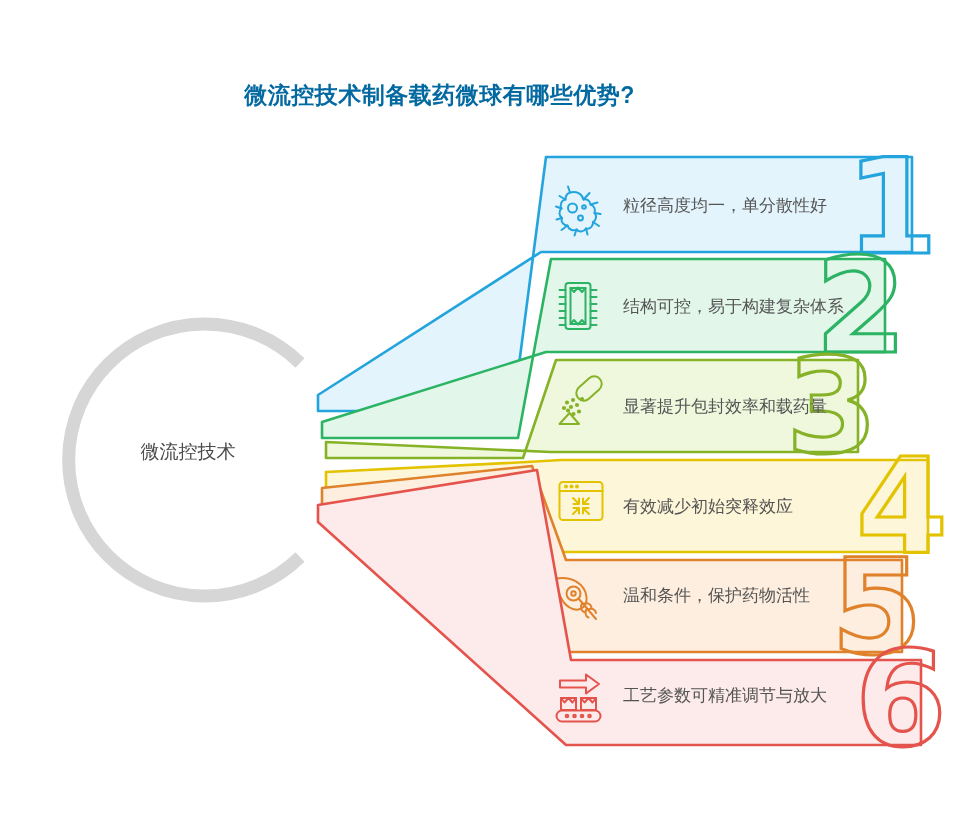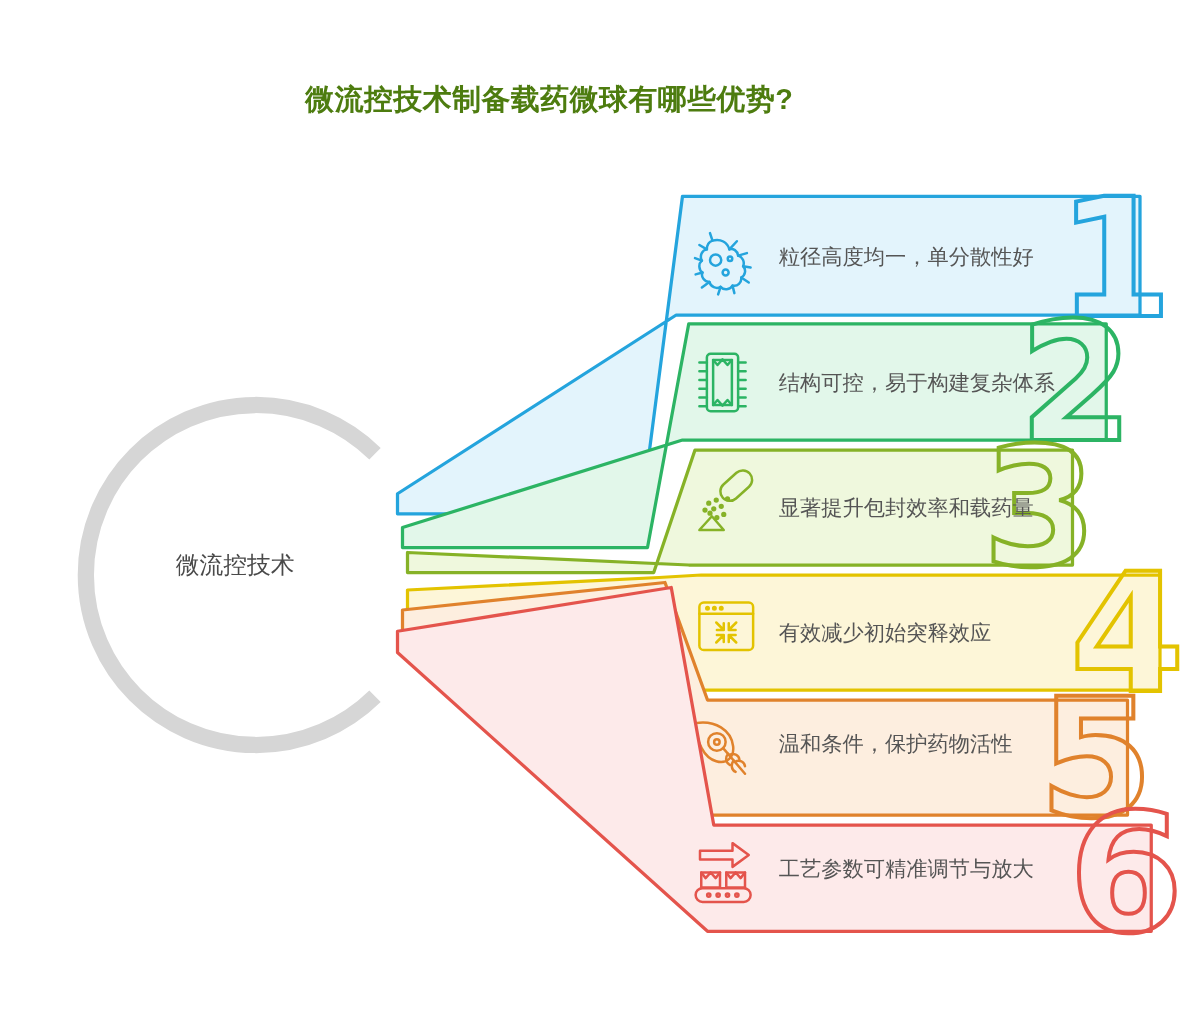--- a/index.html
+++ b/index.html
@@ -14,27 +14,27 @@
     overflow: hidden;
     position: relative;
   }
   #stage {
     position: relative;
     width: 955px;
     height: 817px;
   }
   #page-title {
     position: absolute;
-    top: 64px;
+    top: 80px;
     left: 0;
     width: 879px;
     text-align: center;
     font-size: 23px;
     font-weight: bold;
-    color: #4d7c0f;
+    color: #0369a1;
     letter-spacing: 0.5px;
   }
   svg.diagram {
     position: absolute;
     top: 0;
     left: 0;
     width: 955px;
     height: 817px;
   }
   .row-label {

